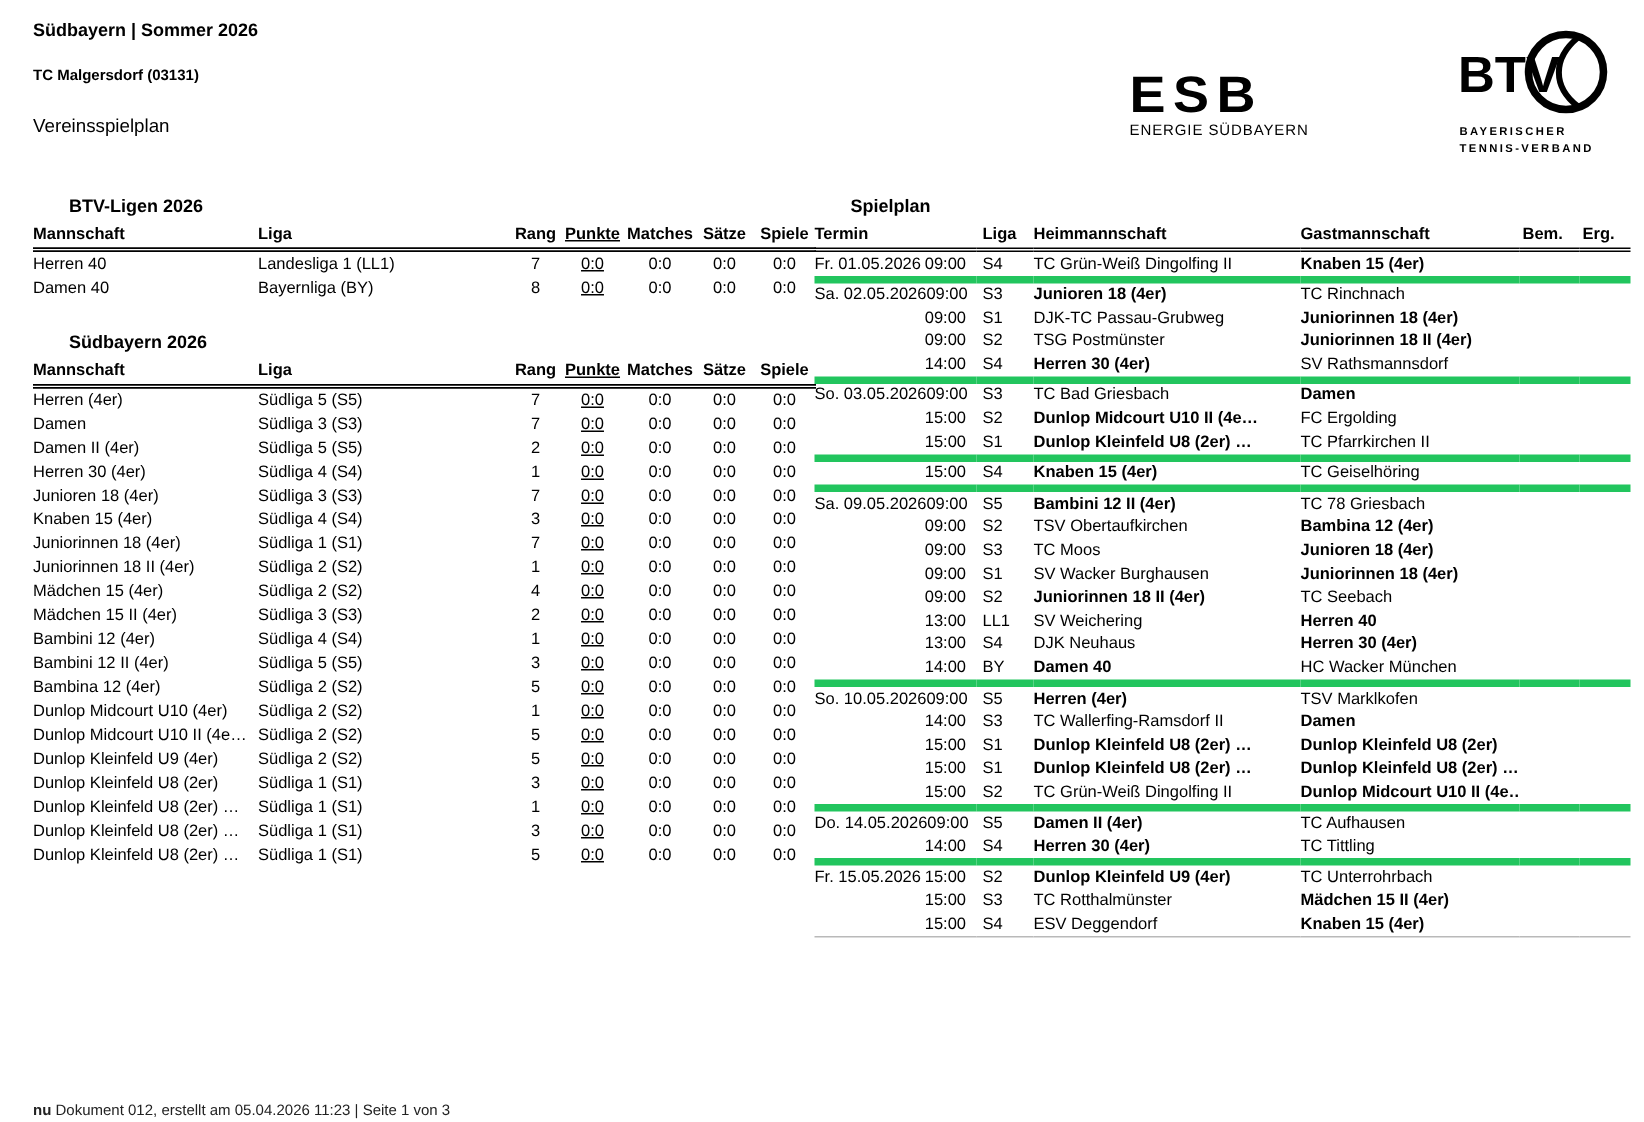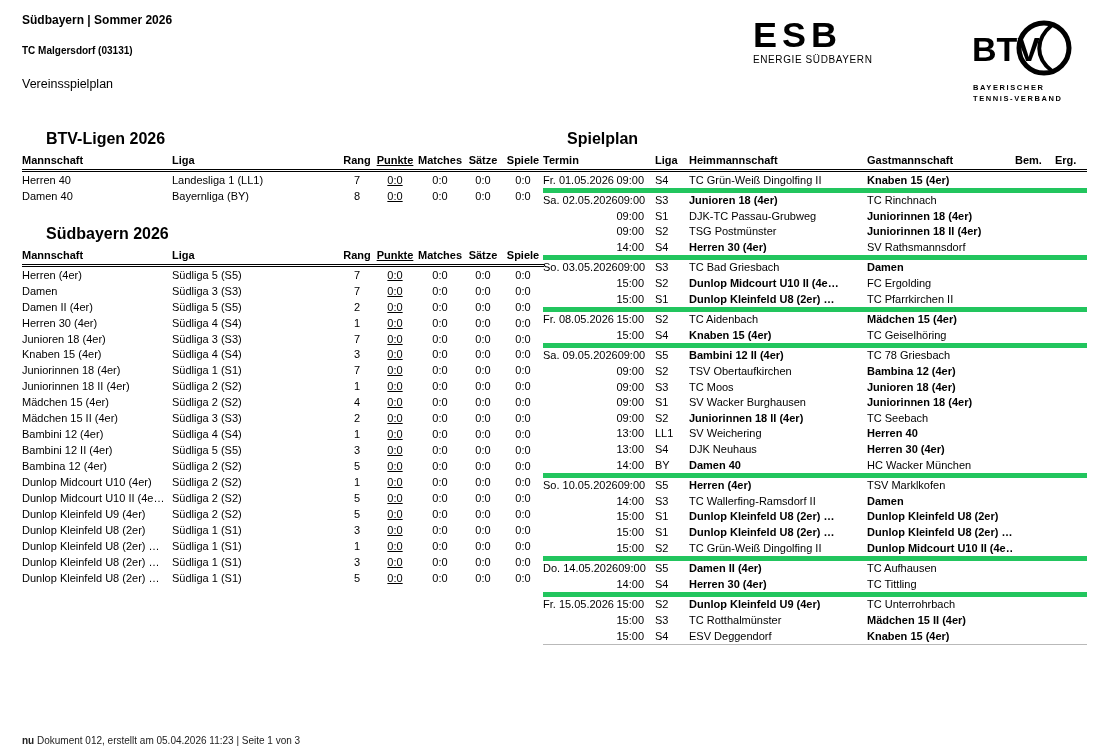--- a/index.html
+++ b/index.html
@@ -2,27 +2,27 @@
 <html><head>
 <meta charset="utf-8">
 <style>
   html,body{margin:0;padding:0;background:#9a9a9a;}
   .page{position:relative;width:1096px;height:748px;background:#fff;overflow:hidden;
         font-family:"Liberation Sans",sans-serif;color:#000;}
   
   .h1{position:absolute;left:22px;top:13px;font-size:12px;font-weight:bold;}
   .h2{position:absolute;left:22px;top:45px;font-size:10px;font-weight:bold;}
   .h3{position:absolute;left:22px;top:77px;font-size:12.5px;}
-  .esb{position:absolute;left:753px;top:20px;width:110px;}
+  .esb{position:absolute;left:753px;top:48px;width:110px;}
   .esb-word{font-size:36px;font-weight:bold;letter-spacing:5px;line-height:32px;transform:scaleY(.95);transform-origin:top left;}
   .esb-cap{font-size:10px;letter-spacing:.6px;margin-top:2px;white-space:nowrap;}
   .btv{position:absolute;left:972px;top:20px;}
   
   .lefttables{position:absolute;left:22px;top:130px;width:516px;}
-  .sect-title{font-size:16px;font-weight:bold;margin:0 0 5px 0;padding-left:24px;}
+  .sect-title{font-size:12px;font-weight:bold;margin:0 0 5px 0;padding-left:24px;}
   table.lg{border-collapse:collapse;width:100%;font-size:11px;table-layout:fixed;}
   table.lg th{border-bottom:3px double #000;padding:1px 0 3px;font-size:11px;}
   table.lg td{padding:1.7px 0;line-height:12.6px;white-space:nowrap;overflow:hidden;}
   table.lg th:nth-child(1),table.lg td:nth-child(1){width:150px;text-align:left;}
   table.lg th:nth-child(2),table.lg td:nth-child(2){width:168px;text-align:left;}
   table.lg th:nth-child(3),table.lg td:nth-child(3){width:34px;text-align:center;}
   table.lg th:nth-child(4),table.lg td:nth-child(4){width:42px;text-align:center;text-decoration:underline;}
   table.lg th:nth-child(5),table.lg td:nth-child(5){width:48px;text-align:center;}
   table.lg th:nth-child(6),table.lg td:nth-child(6){width:38px;text-align:center;}
   table.lg th:nth-child(7),table.lg td:nth-child(7){width:42px;text-align:center;}
@@ -416,33 +416,20 @@
                 <span></span>
                 <span>15:00</span>
               </div>
             </td>
             <td>S1</td>
             <td class="b">Dunlop Kleinfeld U8 (2er) …</td>
             <td>TC Pfarrkirchen II</td>
             <td></td>
             <td></td>
           </tr>
-          <tr>
-            <td>
-              <div class="trm">
-                <span>Fr. 08.05.2026</span>
-                <span>15:00</span>
-              </div>
-            </td>
-            <td>S2</td>
-            <td>TC Aidenbach</td>
-            <td class="b">Mädchen 15 (4er)</td>
-            <td></td>
-            <td></td>
-          </tr>
           <tr class="gend">
             <td>
               <div class="trm">
                 <span></span>
                 <span>15:00</span>
               </div>
             </td>
             <td>S4</td>
             <td class="b">Knaben 15 (4er)</td>
             <td>TC Geiselhöring</td>

